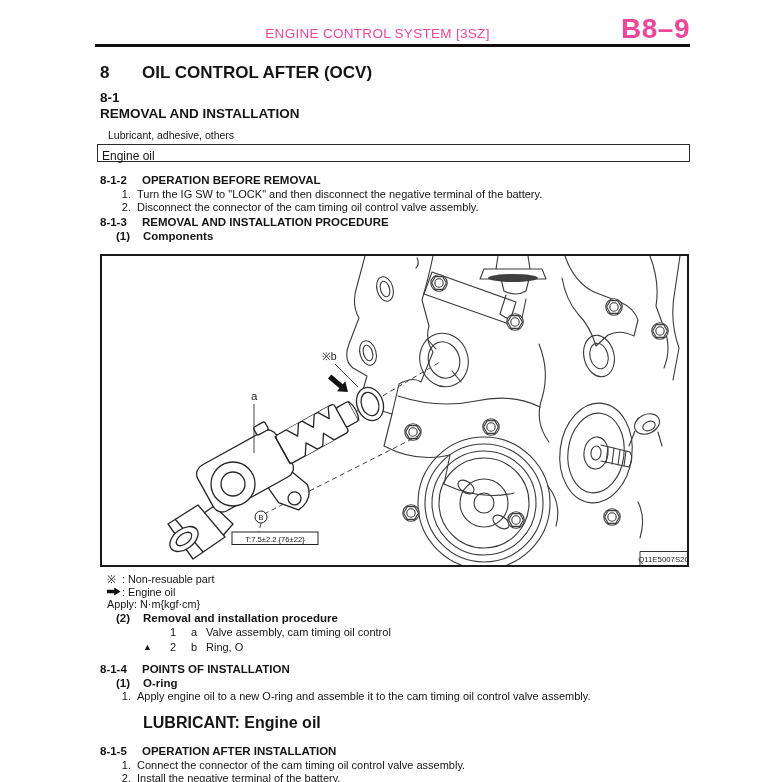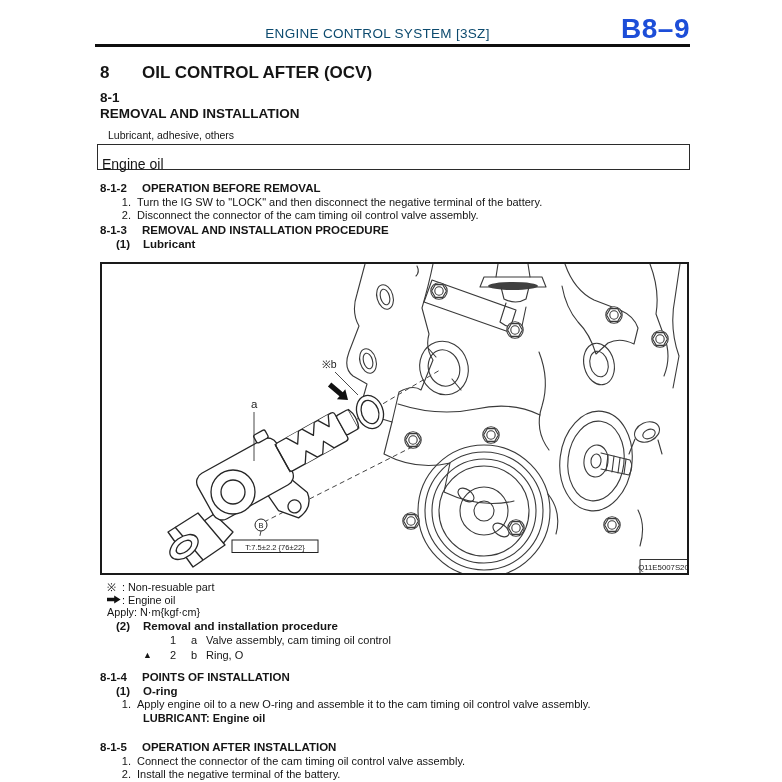--- a/index.html
+++ b/index.html
@@ -1,40 +1,40 @@
 <!DOCTYPE html>
 <html><head>
 <meta charset="utf-8">
 <style>
   html,body{margin:0;padding:0;background:#ffffff;}
   .page{position:relative;width:782px;height:782px;background:#fff;overflow:hidden;
         font-family:"Liberation Sans",sans-serif;color:#151515;}
   
   .hd{position:relative;margin:10px 92px 0 95px;height:34px;border-bottom:3.5px solid #0f0f0f;}
-  .hd-title{position:absolute;left:0;right:30px;bottom:3px;text-align:center;font-size:13.5px;letter-spacing:.3px;color:#0c4a6e;}
-  .hd-num{position:absolute;right:0;bottom:1px;font-size:28px;font-weight:bold;letter-spacing:.5px;line-height:1;color:#1d4ed8;}
+  .hd-title{position:absolute;left:0;right:30px;bottom:3px;text-align:center;font-size:13.5px;letter-spacing:.3px;color:#ec4899;}
+  .hd-num{position:absolute;right:0;bottom:1px;font-size:28px;font-weight:bold;letter-spacing:.5px;line-height:1;color:#ec4899;}
   
   .sec{display:flex;font-weight:bold;}
   .sec .n{flex:0 0 auto;}
   .h8{font-size:17px;margin:16px 0 0 100px;line-height:20px;}
   .h8 .n{width:42px;}
   .h81{font-size:13.5px;margin:7px 0 0 100px;line-height:16px;flex-direction:column;}
   .h81 .n{width:42px;}
   .h8x{font-size:11.5px;margin:4px 0 0 100px;line-height:13.5px;}
   .h8x .n{width:42px;}
   .mt12{margin-top:12px;}
   .mt15{margin-top:8px;}
   .cap{margin:7px 0 3px 99px;font-size:10.5px;line-height:12px;padding-left:9px;}
   .vbox{margin-left:97px;width:593px;height:18px;border:1.5px solid #2b2b2b;box-sizing:border-box;
-        font-size:14px;line-height:14px;padding:12px 4px;}
+        font-size:12px;line-height:14px;padding:4px 4px;}
   .step{display:flex;margin-left:100px;font-size:11px;line-height:13.5px;}
   .step .no{width:37px;text-align:right;padding-right:6px;box-sizing:border-box;}
   .sub{display:flex;font-weight:bold;font-size:11.5px;margin:1px 0 0 116px;line-height:13px;}
   .sub .n{width:27px;}
-  .lub{margin-left:143px;font-weight:bold;font-size:11px;line-height:13.5px;}
+  .lub{margin-left:143px;font-weight:bold;font-size:16px;line-height:13.5px;margin-top:12px;}
   .prow{display:flex;margin:1px 0 0 143px;font-size:11px;line-height:13.5px;}
   .prow .mk{width:27px;font-size:9px;}
   .prow .no{width:21px;}
   .prow .key{width:15px;}
   
   .figure{position:relative;margin:11px 0 0 100px;width:585px;height:309px;border:2px solid #1a1a1a;background:#fff;}
   .legend{margin:6px 0 0 107px;font-size:10.8px;line-height:12.5px;}
   .lg-line{white-space:nowrap;}
   .lg-sym{display:inline-block;min-width:15px;}
   svg text{font-family:"Liberation Sans",sans-serif;fill:#1a1a1a;}
@@ -79,21 +79,21 @@
     <span class="no">2.</span>
     <span class="tx">Disconnect the connector of the cam timing oil control valve assembly.</span>
   </div>
 
   <div class="sec h8x" style="margin-top:1px">
     <span class="n">8-1-3</span>
     <span class="t">REMOVAL AND INSTALLATION PROCEDURE</span>
   </div>
   <div class="sub">
     <span class="n">(1)</span>
-    <span class="t">Lubricant</span>
+    <span class="t">Components</span>
   </div>
 
   <div class="figure">
     <svg width="585" height="309" viewBox="0 0 585 309">
       <defs>
         <g id="bolt">
           <circle r="8.2" fill="#fff"></circle>
           <polygon points="7.4,0 3.7,6.4 -3.7,6.4 -7.4,0 -3.7,-6.4 3.7,-6.4" fill="#fff"></polygon>
           <circle r="4.2" fill="#fff"></circle>
         </g>

